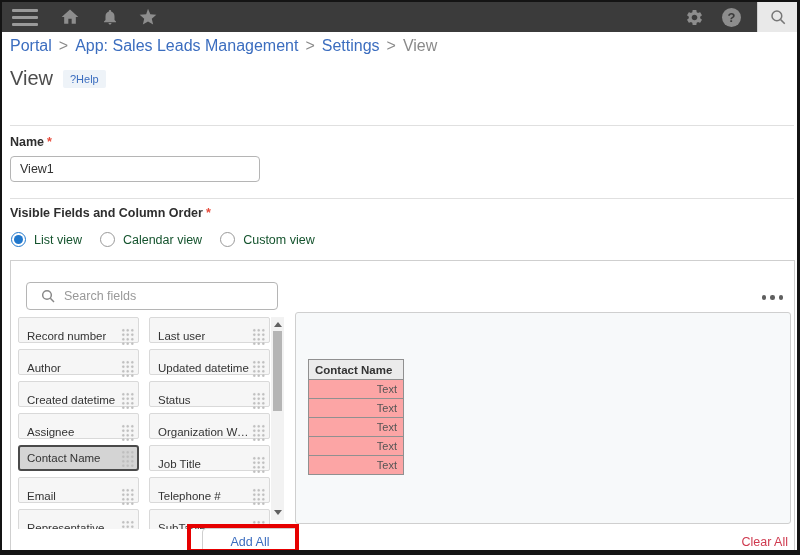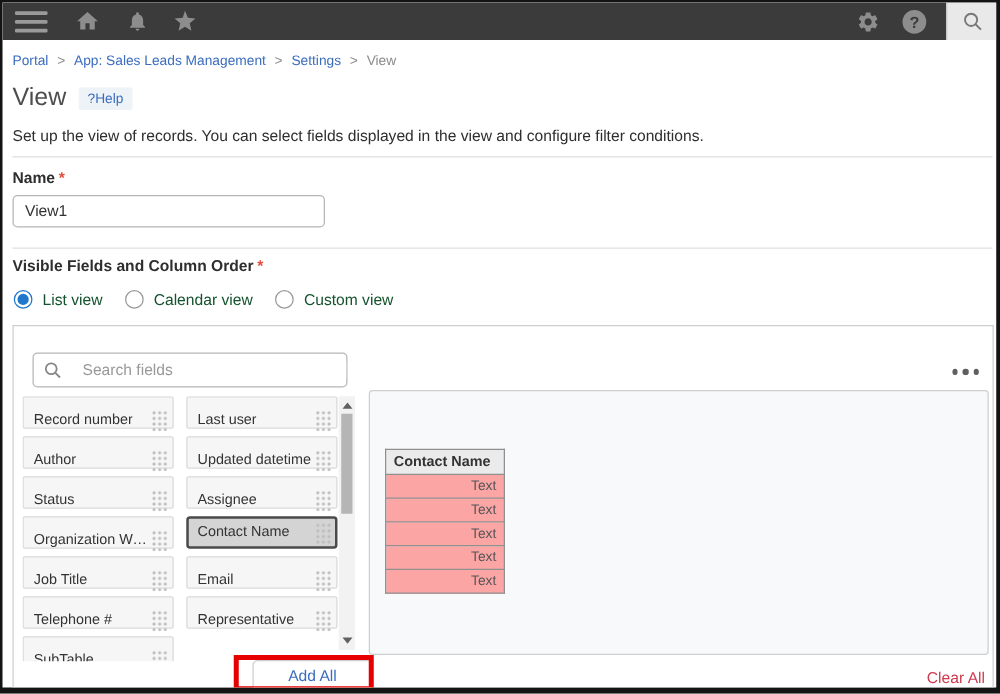--- a/index.html
+++ b/index.html
@@ -42,21 +42,21 @@
     padding:0 10px; font-size:12.5px; color:#333; background:#fff;
     font-family:"Liberation Sans",sans-serif;
   }
   .search-widget input::placeholder { color:#8a8a8a; }
   .search-btn {
     width:40px; height:30px; background:#e9e9e9; border:none; border-left:1px solid #cfcfcf;
     display:flex; align-items:center; justify-content:center; cursor:pointer;
   }
 
   
-  .breadcrumb { position:absolute; left:8px; top:41px; font-size:11px; color:#8a8a8a; }
+  .breadcrumb { position:absolute; left:8px; top:35px; font-size:16px; color:#8a8a8a; }
   .bc-sep { margin:0 7px; color:#8a8a8a; }
   .bc-link { color: var(--link-blue, #3b6dbf); text-decoration:none; cursor:pointer; }
   .bc-current { color:#8a8a8a; }
 
   
   .title-row { position:absolute; left:8px; top:65px; display:flex; align-items:center; gap:10px; }
   .page-title { font-size:20px; font-weight:normal; color:#4d4d4d; }
   .help-link {
     font-size:11px; color: var(--link-blue, #3b6dbf); background:#eef3f8;
     padding:3px 7px; border-radius:2px; text-decoration:none; cursor:pointer;
@@ -89,21 +89,21 @@
   .radio-label { font-size:12.5px; color:#14532d; }
 
   
   .panel {
     position:absolute; left:8px; top:258px; width:785px; height:290px;
     border:1px solid #cfcfcf; border-bottom:none; background:#fff;
   }
   .search-fields {
     position:absolute; left:15px; top:21px; width:252px; height:28px;
     border:1px solid #b5b5b5; border-radius:4px; background:#fff;
-    display:flex; align-items:center; padding-left:7px; gap:16px;
+    display:flex; align-items:center; padding-left:13px; gap:8px;
   }
   .search-fields input {
     flex:1; border:none; outline:none; font-size:12.5px; color:#333; min-width:0;
     font-family:"Liberation Sans",sans-serif;
   }
   .search-fields input::placeholder { color:#999; }
 
   .field-list {
     position:absolute; left:7px; top:56px; width:253px; height:212px; overflow:hidden;
     display:grid; grid-template-columns:121px 121px; column-gap:10px;
@@ -211,21 +211,20 @@
       </button>
     </span>
   </div>
 
   <div class="breadcrumb"><a class="bc-link">Portal</a><span class="bc-sep">&gt;</span><a class="bc-link">App: Sales Leads Management</a><span class="bc-sep">&gt;</span><a class="bc-link">Settings</a><span class="bc-sep">&gt;</span><span class="bc-current">View</span></div>
 
   <div class="title-row">
     <h1 class="page-title">View</h1>
     <a class="help-link">?Help</a>
   </div>
-  <div class="description">Set up the view of records. You can select fields displayed in the view and configure filter conditions.</div>
   <div class="divider d1"></div>
 
   <div class="field-label name-label">
     <span>Name</span><span class="req">*</span>
   </div>
   <input class="name-input" type="text" value="View1" style="">
   <div class="divider d2"></div>
 
   <div class="field-label vf-label">
     <span>Visible Fields and Column Order</span><span class="req">*</span>
@@ -267,20 +266,24 @@
         </div>
         <div class="field-item">
           <span class="fi-label">Author</span>
           <span class="drag-handle"></span>
         </div>
         <div class="field-item">
           <span class="fi-label">Updated datetime</span>
           <span class="drag-handle"></span>
         </div>
         <div class="field-item">
+          <span class="fi-label">Created datetime</span>
+          <span class="drag-handle"></span>
+        </div>
+        <div class="field-item">
           <span class="fi-label">Status</span>
           <span class="drag-handle"></span>
         </div>
         <div class="field-item">
           <span class="fi-label">Assignee</span>
           <span class="drag-handle"></span>
         </div>
         <div class="field-item">
           <span class="fi-label">Organization Website</span>
           <span class="drag-handle"></span>

